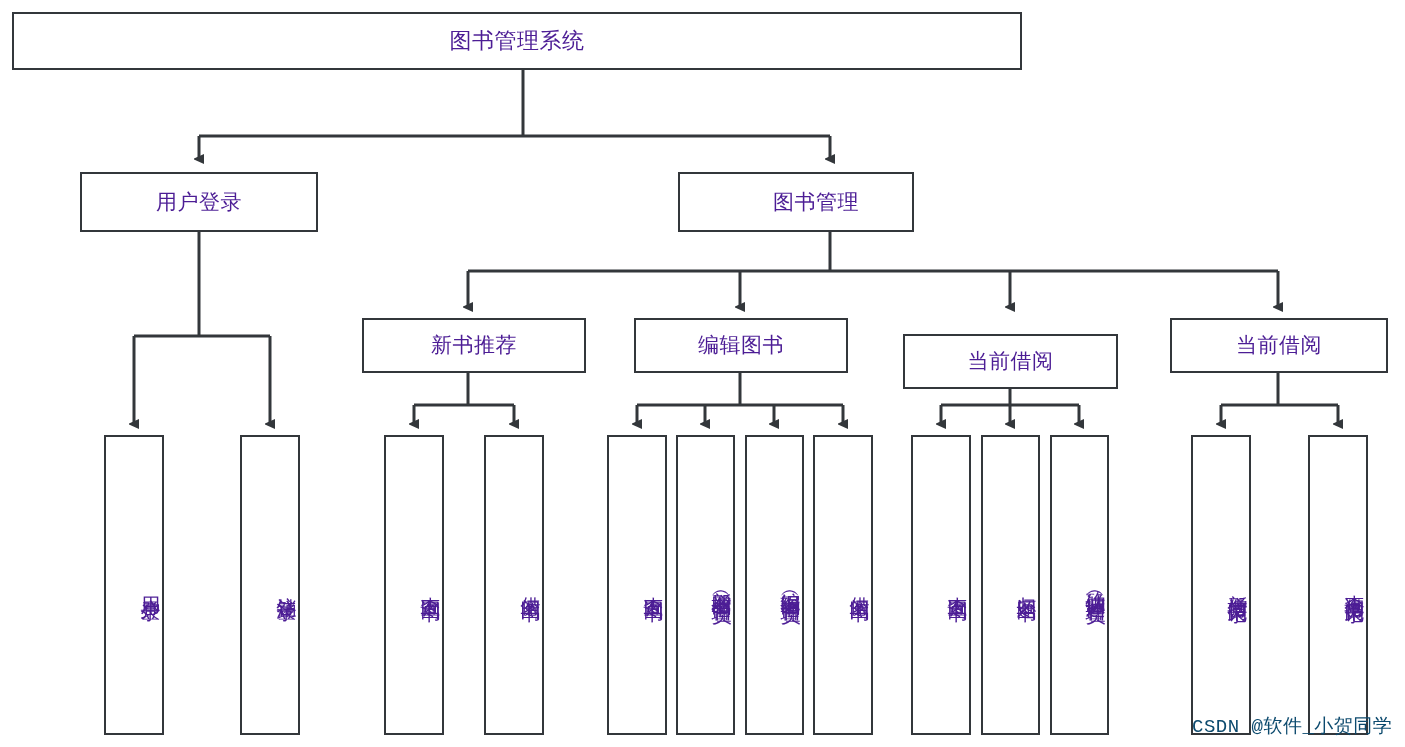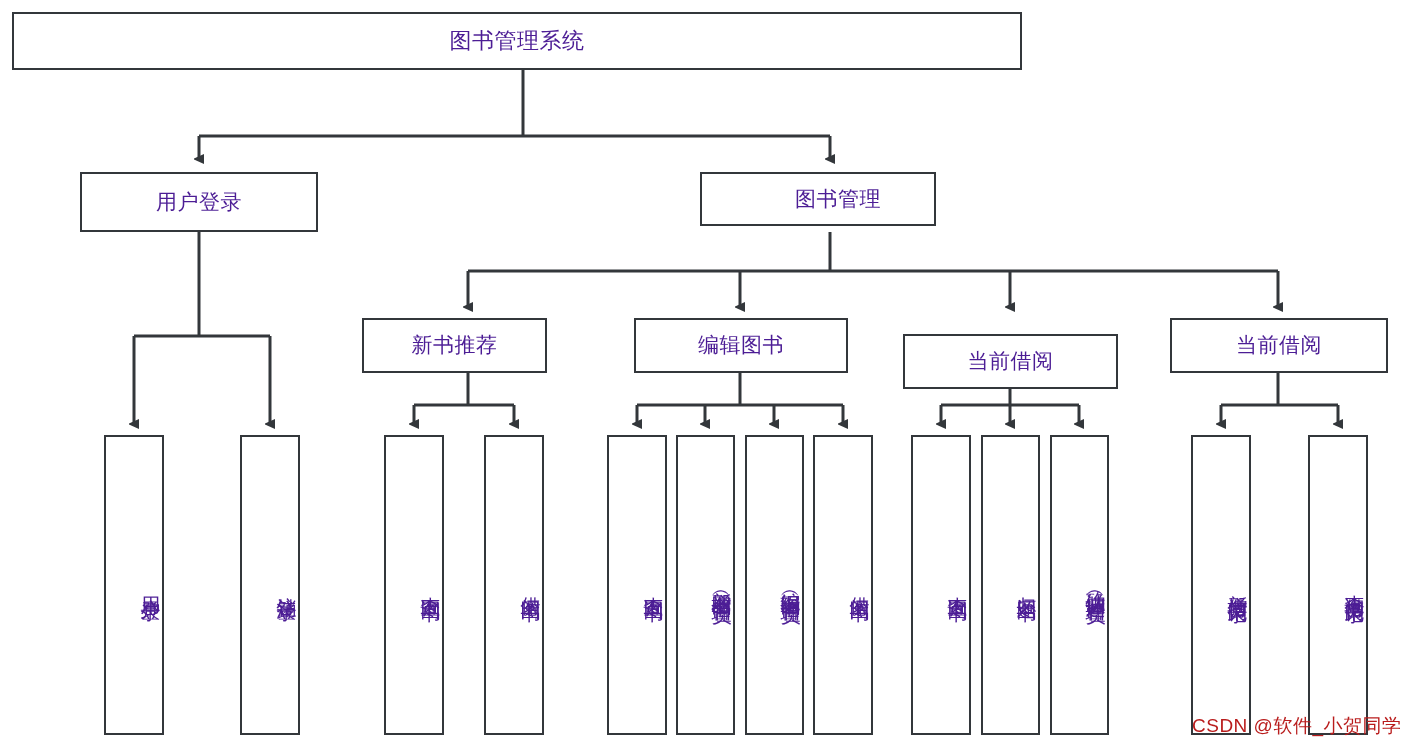--- a/index.html
+++ b/index.html
@@ -53,23 +53,24 @@
     padding: 10px 0;
     align-items: flex-start;
     justify-content: center;
   }
   .node.v span {
     display: block;
   }
   .watermark {
     position: absolute;
     font-size: 19px;
-    color: #b91c1c;
+    color: #0c4a6e;
     white-space: nowrap;
     letter-spacing: 0.5px;
+    font-family: Liberation Mono, monospace;
   }
 </style>
 </head>
 <body>
 
 <div id="canvas">
 
   <svg class="edges" viewBox="0 0 1405 747" xmlns="http://www.w3.org/2000/svg">
     <defs>
       <marker id="arrow" markerWidth="10" markerHeight="10" refX="5" refY="5" orient="auto" markerUnits="userSpaceOnUse">
@@ -120,25 +121,25 @@
     </g>
   </svg>
 
   <div class="node h title" style="left:12px; top:12px; width:1010px; height:58px;">
     <span>图书管理系统</span>
   </div>
 
   <div class="node h" style="left:80px; top:172px; width:238px; height:60px;">
     <span>用户登录</span>
   </div>
-  <div class="node h" style="left:700px; top:172px; width:236px; height:54px;padding-left:40px;">
+  <div class="node h" style="left:678px; top:172px; width:236px; height:60px;padding-left:40px;">
     <span>图书管理</span>
   </div>
 
-  <div class="node h" style="left:362px; top:318px; width:185px; height:55px;">
+  <div class="node h" style="left:362px; top:318px; width:224px; height:55px;">
     <span>新书推荐</span>
   </div>
   <div class="node h" style="left:634px; top:318px; width:214px; height:55px;">
     <span>编辑图书</span>
   </div>
   <div class="node h" style="left:903px; top:334px; width:215px; height:55px;">
     <span>当前借阅</span>
   </div>
   <div class="node h" style="left:1170px; top:318px; width:218px; height:55px;">
     <span>当前借阅</span>

